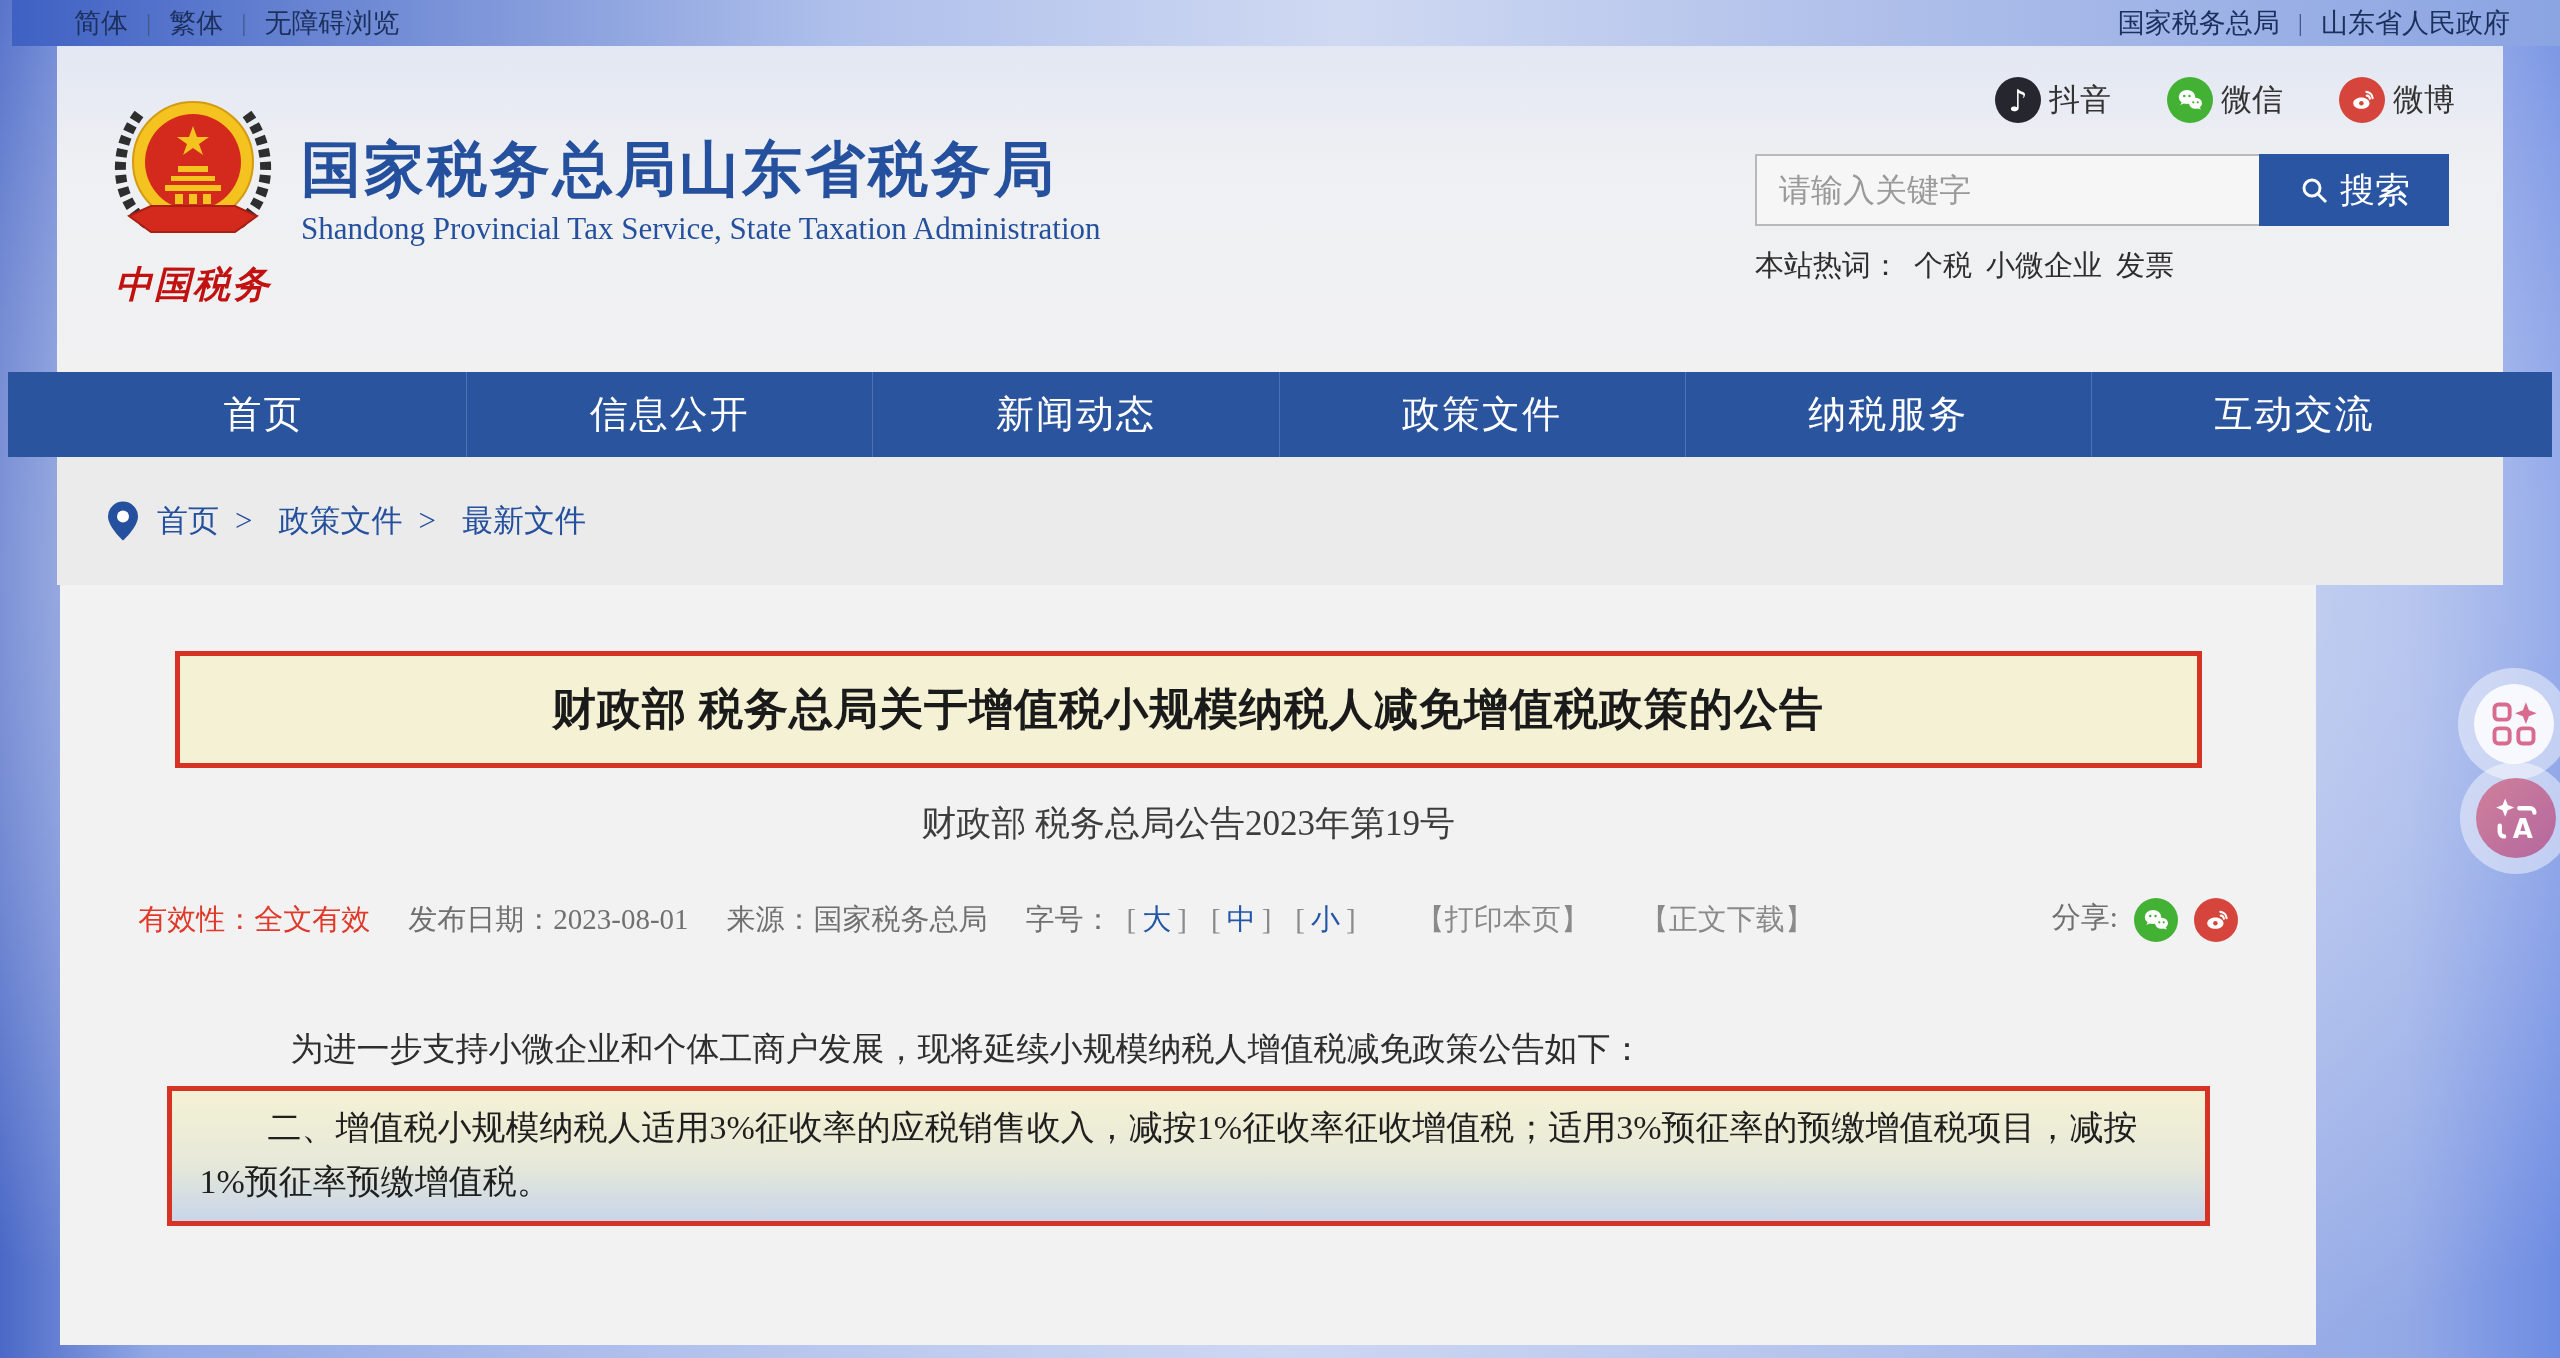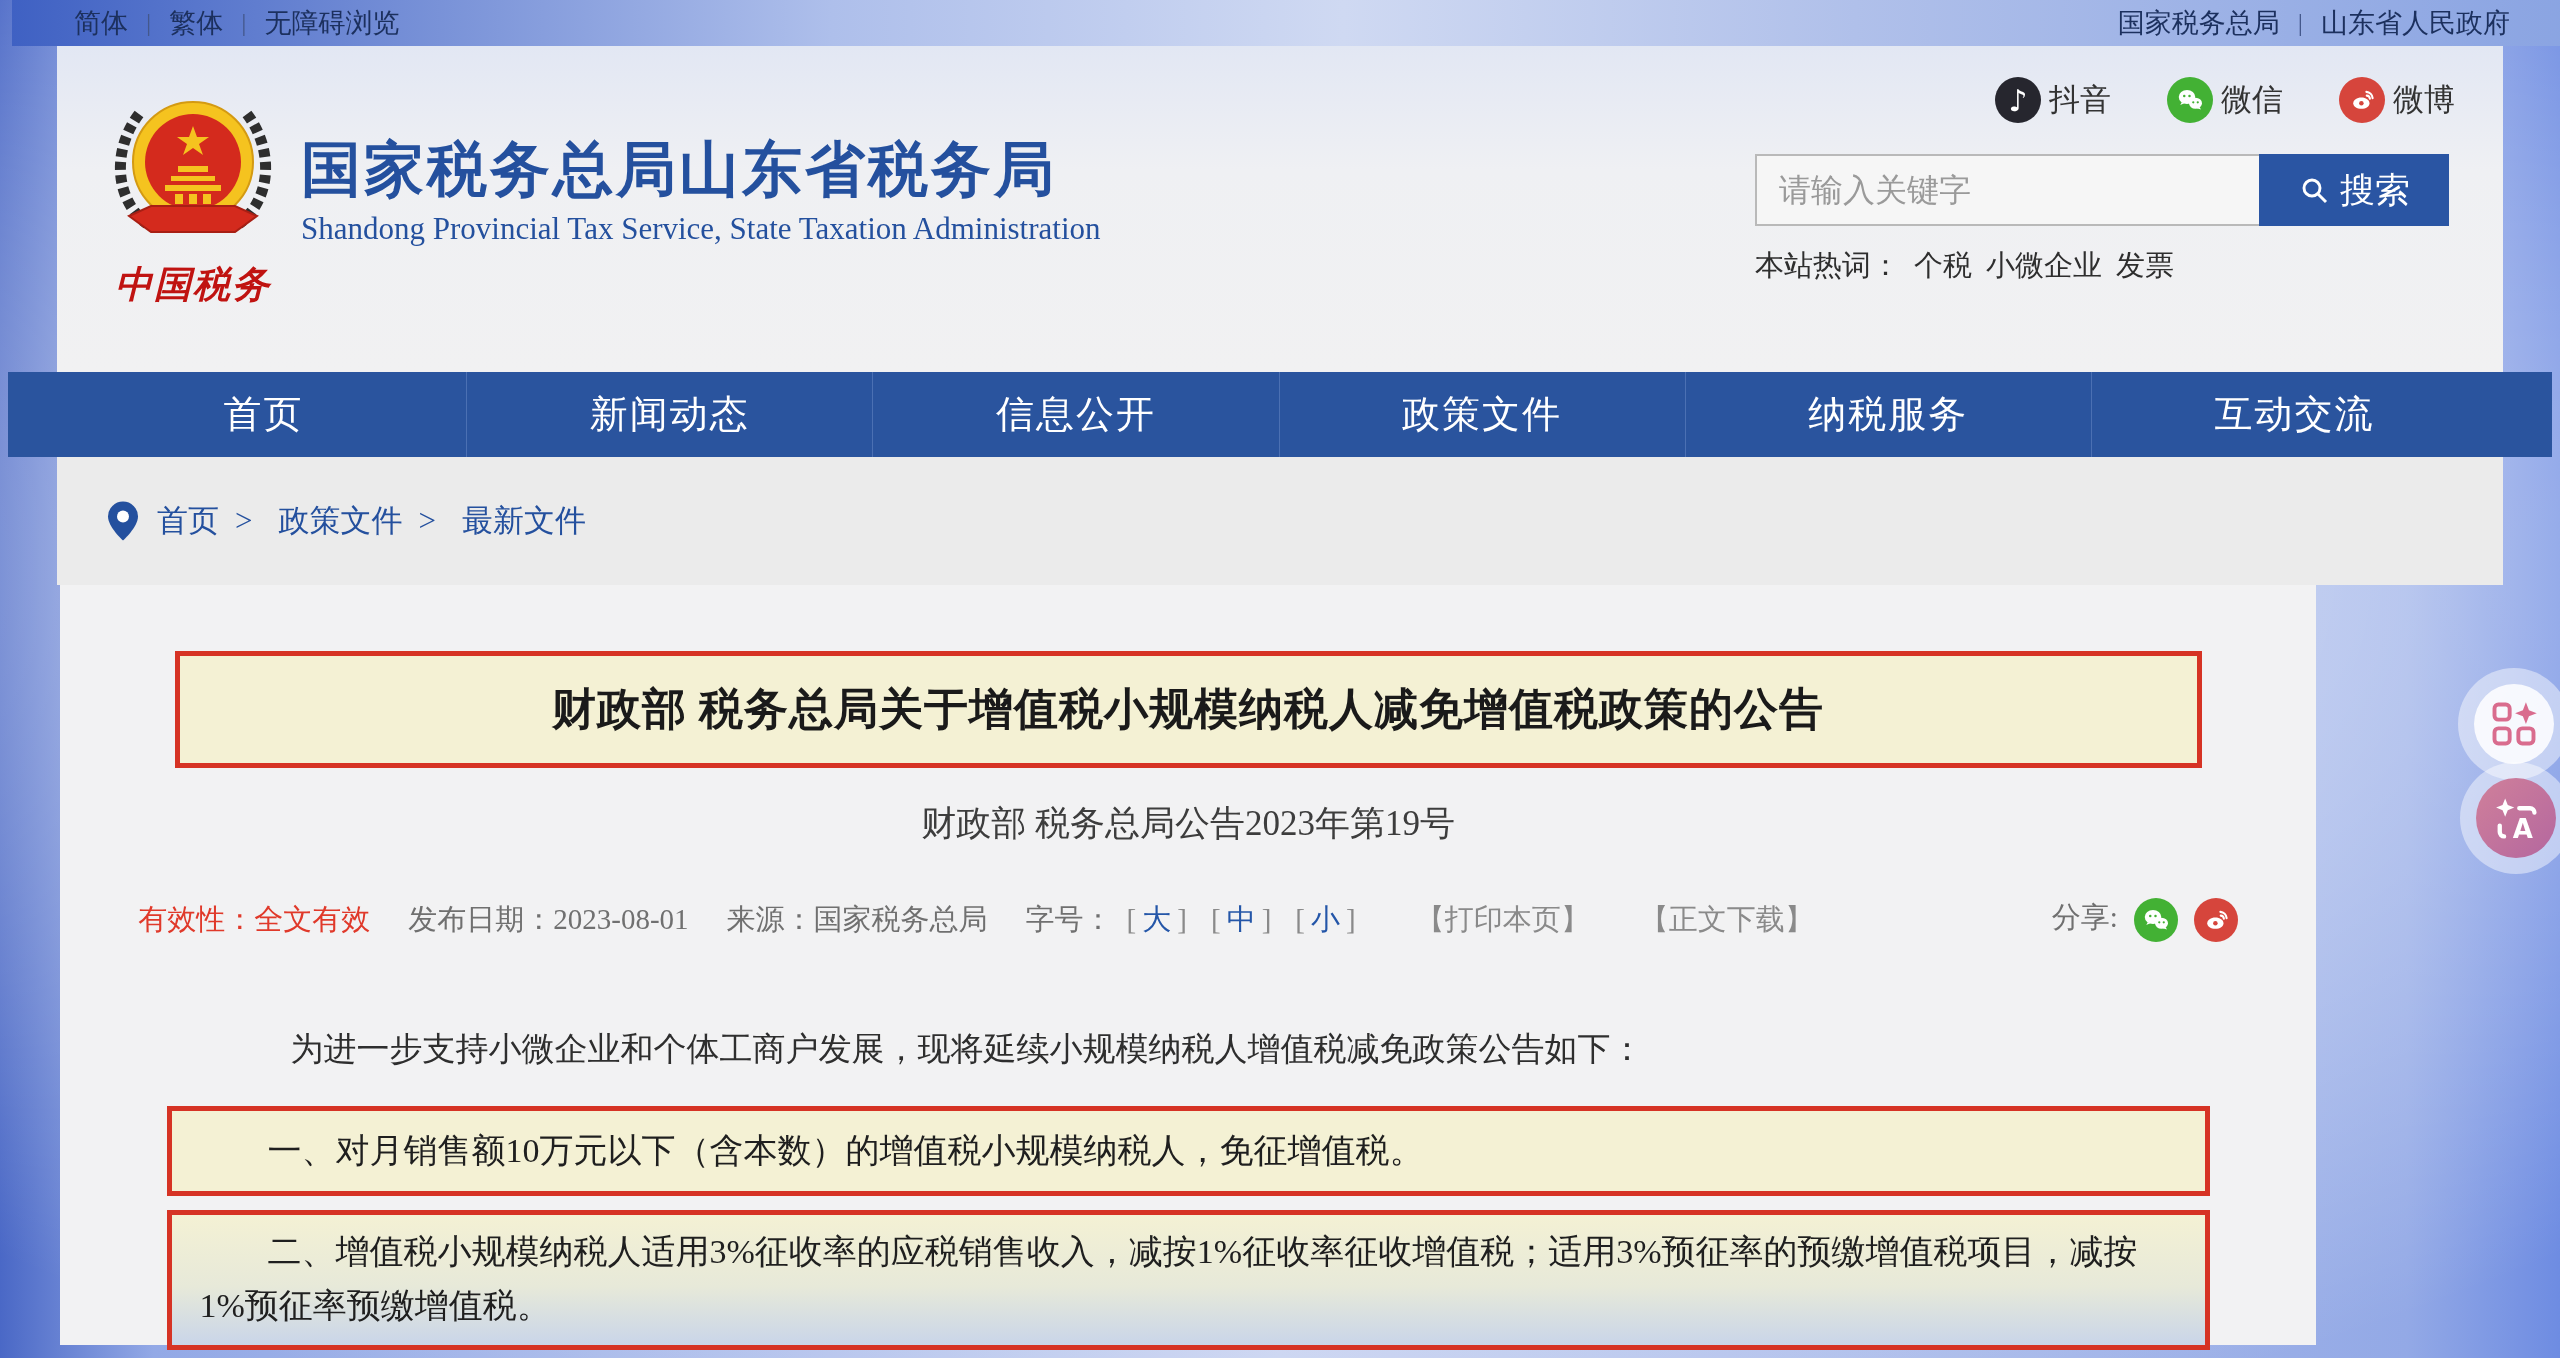--- a/index.html
+++ b/index.html
@@ -231,22 +231,22 @@
         <span class="hotword">个税</span>
         <span class="hotword">小微企业</span>
         <span class="hotword">发票</span>
       </div>
     </div>
   </div>
 
   <nav class="mainnav">
     <div class="nav-inner">
       <div class="nav-item">首页</div>
+      <div class="nav-item">信息公开</div>
       <div class="nav-item">新闻动态</div>
-      <div class="nav-item">信息公开</div>
       <div class="nav-item">政策文件</div>
       <div class="nav-item">纳税服务</div>
       <div class="nav-item">互动交流</div>
     </div>
   </nav>
 
   <div class="crumb-band">
     <div class="crumb">
       <svg viewBox="0 0 24 28">
         <path d="M12 1a10 10 0 0 0-10 10c0 7 10 16 10 16s10-9 10-16A10 10 0 0 0 12 1z" fill="#24509e"></path>
@@ -300,23 +300,20 @@
             <circle cx="11.5" cy="14.5" r="1.8" fill="#d6453c"></circle>
             <path d="M15.5 5.5c2.6.2 4.7 2.3 5 5" stroke="#fff" fill="none" stroke-width="1.7" stroke-linecap="round"></path>
             <path d="M15.8 8.5c1.3.1 2.4 1.2 2.5 2.5" stroke="#fff" fill="none" stroke-width="1.7" stroke-linecap="round"></path>
           </svg>
         </span>
       </span>
     </div>
 
     <p class="intro">为进一步支持小微企业和个体工商户发展，现将延续小规模纳税人增值税减免政策公告如下：</p>
 
-    <div class="clause-box c1">
-      <p>一、对月销售额10万元以下（含本数）的增值税小规模纳税人，免征增值税。</p>
-    </div>
 
     <div class="clause-box c2">
       <p>二、增值税小规模纳税人适用3%征收率的应税销售收入，减按1%征收率征收增值税；适用3%预征率的预缴增值税项目，减按1%预征率预缴增值税。</p>
     </div>
 
   </div>
 
   <div class="halo halo-a">
     <div class="fbtn fbtn-a">
       <svg viewBox="0 0 24 24">

